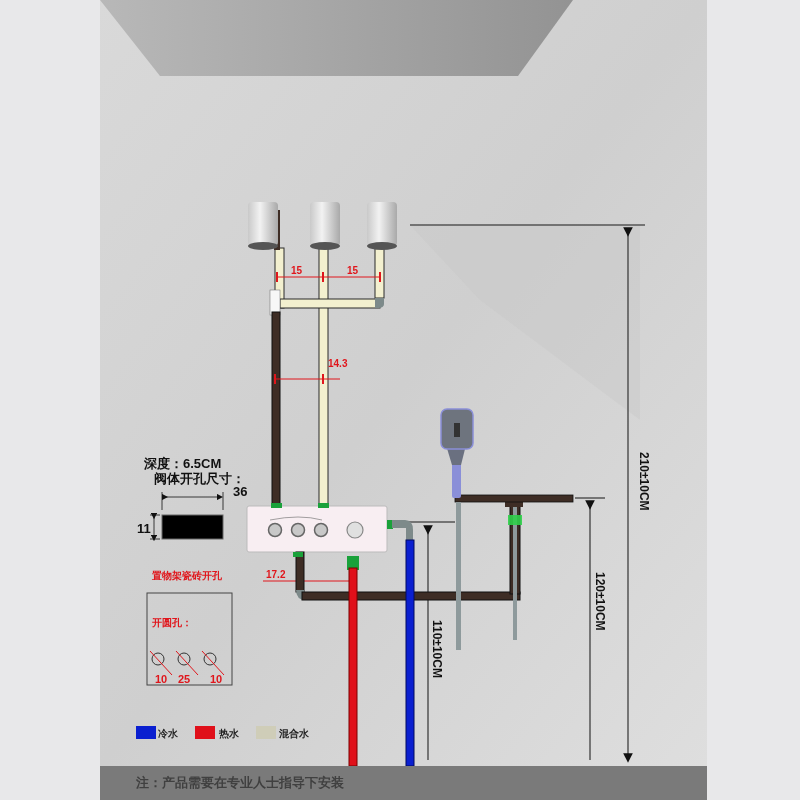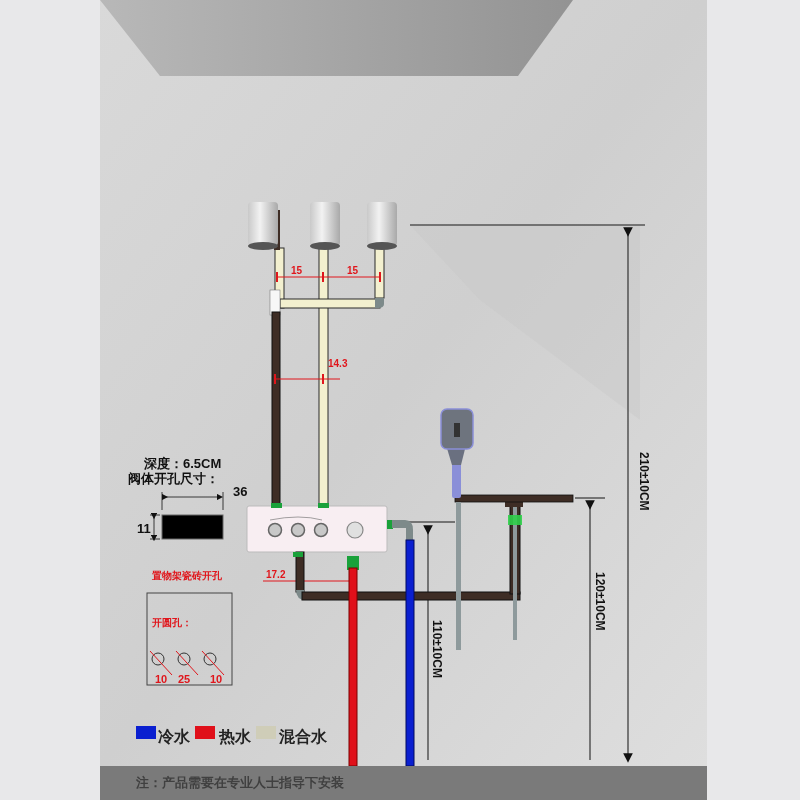--- a/index.html
+++ b/index.html
@@ -2,21 +2,21 @@
 <html><head>
 <meta charset="utf-8">
 <style>
   html,body{margin:0;padding:0;}
   body{width:800px;height:800px;background:#e8e8ea;position:relative;overflow:hidden;font-family:"Liberation Sans","DejaVu Sans",sans-serif;}
   #canvas{position:absolute;left:0;top:0;width:800px;height:800px;}
   .txt{position:absolute;white-space:nowrap;}
   .note-label{font-size:13px;font-weight:bold;color:#111;}
   .dim-red{font-size:10px;font-weight:bold;color:#e0161c;}
   .vert{font-size:12px;font-weight:bold;color:#111;transform-origin:left top;transform:rotate(90deg);}
-  .legend-text{font-size:16px;font-weight:bold;color:#222;}
+  .legend-text{font-size:10px;font-weight:bold;color:#222;}
   .footer-text{font-size:13px;font-weight:bold;color:#404040;}
 </style>
 </head>
 <body>
 
 <div id="canvas">
 <svg width="800" height="800" viewBox="0 0 800 800" xmlns="http://www.w3.org/2000/svg">
   <defs>
     <linearGradient id="wallGrad" x1="0" y1="0" x2="1" y2="1">
       <stop offset="0" stop-color="#d9d9d9"></stop>
@@ -148,21 +148,21 @@
   <rect x="100" y="766" width="607" height="34" fill="#7a7a7a"></rect>
 </svg>
 </div>
 
 <span class="txt dim-red" style="left:291px;top:265px;">15</span>
 <span class="txt dim-red" style="left:347px;top:265px;">15</span>
 <span class="txt dim-red" style="left:328px;top:358px;">14.3</span>
 <span class="txt dim-red" style="left:266px;top:569px;">17.2</span>
 
 <span class="txt note-label" style="left:144px;top:455px;">深度：6.5CM</span>
-<span class="txt note-label" style="left:128px;top:470px;">阀体开孔尺寸：</span>
+<span class="txt note-label" style="left:154px;top:470px;">阀体开孔尺寸：</span>
 <span class="txt note-label" style="left:185px;top:484px;margin-left:48px;">36</span>
 <span class="txt note-label" style="left:137px;top:521px;">11</span>
 
 <span class="txt dim-red" style="left:152px;top:569px;">置物架瓷砖开孔</span>
 <span class="txt dim-red" style="left:152px;top:616px;">开圆孔：</span>
 <span class="txt dim-red" style="left:155px;top:673px;font-size:11px;">10</span>
 <span class="txt dim-red" style="left:178px;top:673px;font-size:11px;">25</span>
 <span class="txt dim-red" style="left:210px;top:673px;font-size:11px;">10</span>
 
 <span class="txt vert" style="left:651px;top:452px;">210±10CM</span>

